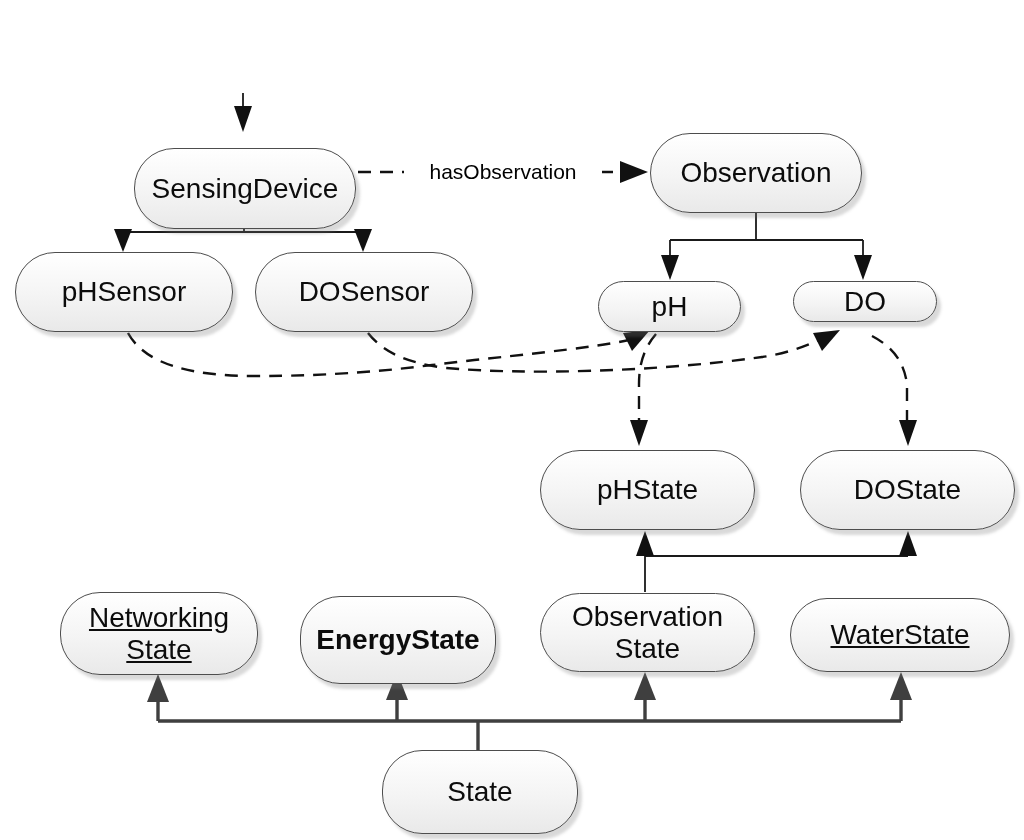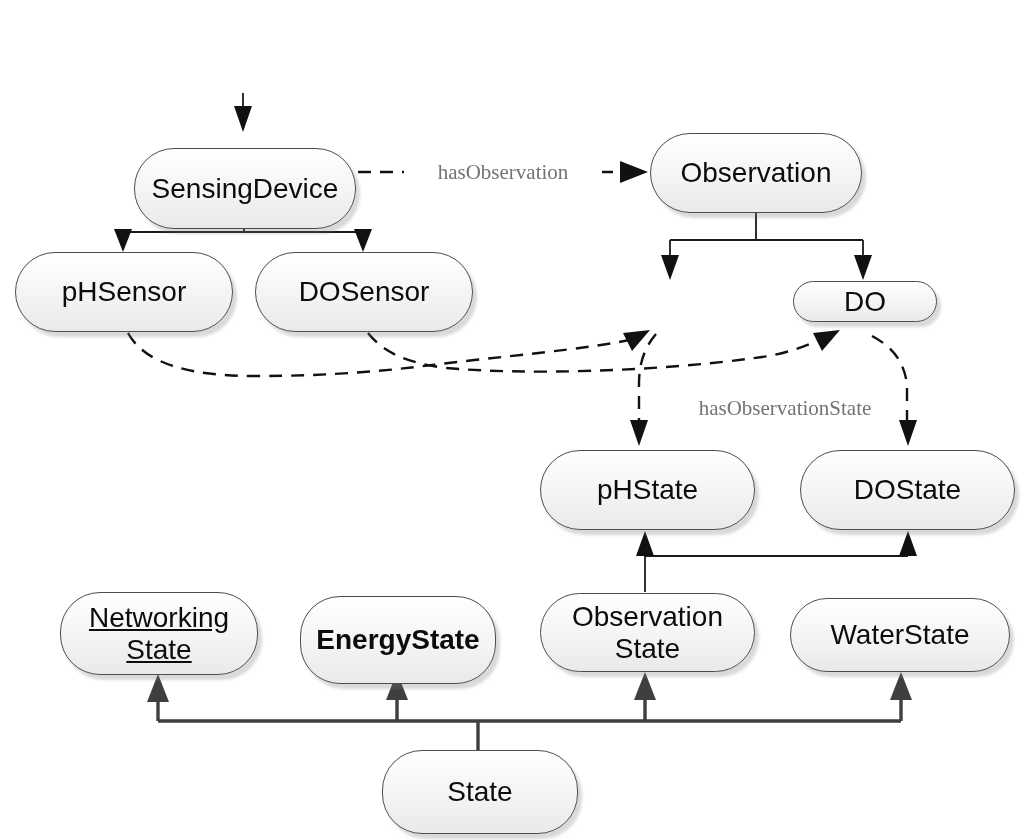--- a/index.html
+++ b/index.html
@@ -12,22 +12,22 @@
     position:absolute;display:flex;flex-direction:column;justify-content:center;align-items:center;
     background:linear-gradient(180deg,#ffffff 0%,#f4f4f4 55%,#e9e9e9 100%);
     border:1.5px solid #4d4d4d;border-radius:40px;
     box-shadow:4px 5px 3px rgba(120,120,120,0.28);
     color:#0c0c0c;font-size:28px;line-height:1.14;text-align:center;
     box-sizing:border-box;
   }
   .node.small{border-radius:26px;font-size:28px;}
   .node .l{display:block;}
   .edge-label{
-    position:absolute;font-family:Liberation Serif, serif;
-    font-size:21px;color:#737373;text-align:left;white-space:nowrap;
+    position:absolute;font-family:Liberation Sans, sans-serif;
+    font-size:21px;color:#000000;text-align:left;white-space:nowrap;
     display:flex;align-items:center;justify-content:center;
   }
   .edge-label.masked{background:#ffffff;}
 </style>
 </head>
 <body>
 
 <div class="canvas">
 
   <svg class="edges" width="1024" height="840" viewBox="0 0 1024 840">
@@ -87,20 +87,24 @@
   <div class="node" style="left:15px;top:252px;width:218px;height:80px;">
     <span class="l">pHSensor</span>
     <span class="l"></span>
   </div>
 
   <div class="node" style="left:255px;top:252px;width:218px;height:80px;">
     <span class="l">DOSensor</span>
     <span class="l"></span>
   </div>
 
+  <div class="node small" style="left:598px;top:281px;width:143px;height:51px;">
+    <span class="l">pH</span>
+    <span class="l"></span>
+  </div>
 
   <div class="node small" style="left:793px;top:281px;width:144px;height:41px;">
     <span class="l">DO</span>
     <span class="l"></span>
   </div>
 
   <div class="node" style="left:800px;top:450px;width:215px;height:80px;">
     <span class="l">DOState</span>
     <span class="l"></span>
   </div>
@@ -118,27 +122,26 @@
   <div class="node" style="left:300px;top:596px;width:196px;height:88px;font-weight:bold;">
     <span class="l">EnergyState</span>
     <span class="l"></span>
   </div>
 
   <div class="node" style="left:540px;top:593px;width:215px;height:79px;">
     <span class="l">Observation</span>
     <span class="l">State</span>
   </div>
 
-  <div class="node" style="left:790px;top:598px;width:220px;height:74px;">
+  <div class="node" style="left:790px;top:598px;width:220px;height:74px;text-decoration:underline;">
     <span class="l">WaterState</span>
     <span class="l"></span>
   </div>
 
   <div class="node" style="left:382px;top:750px;width:196px;height:84px;">
     <span class="l">State</span>
     <span class="l"></span>
   </div>
 
   <div class="edge-label masked" style="left:404px;top:158px;width:198px;height:28px;">hasObservation</div>
 
-  <div class="edge-label" style="left:662px;top:395px;width:246px;height:26px;">hasObservationState</div>
 
 </div>
 
 </body></html>

